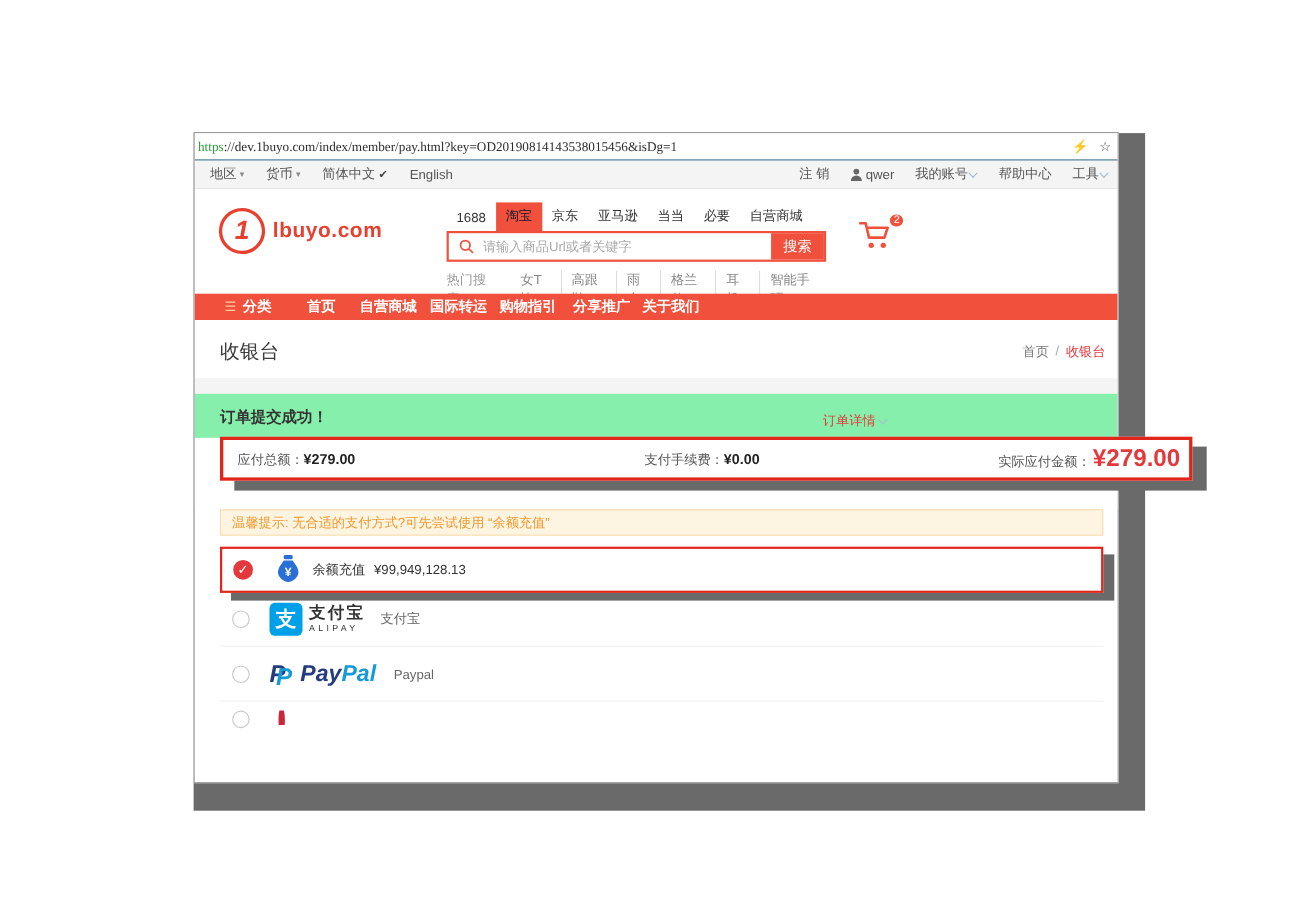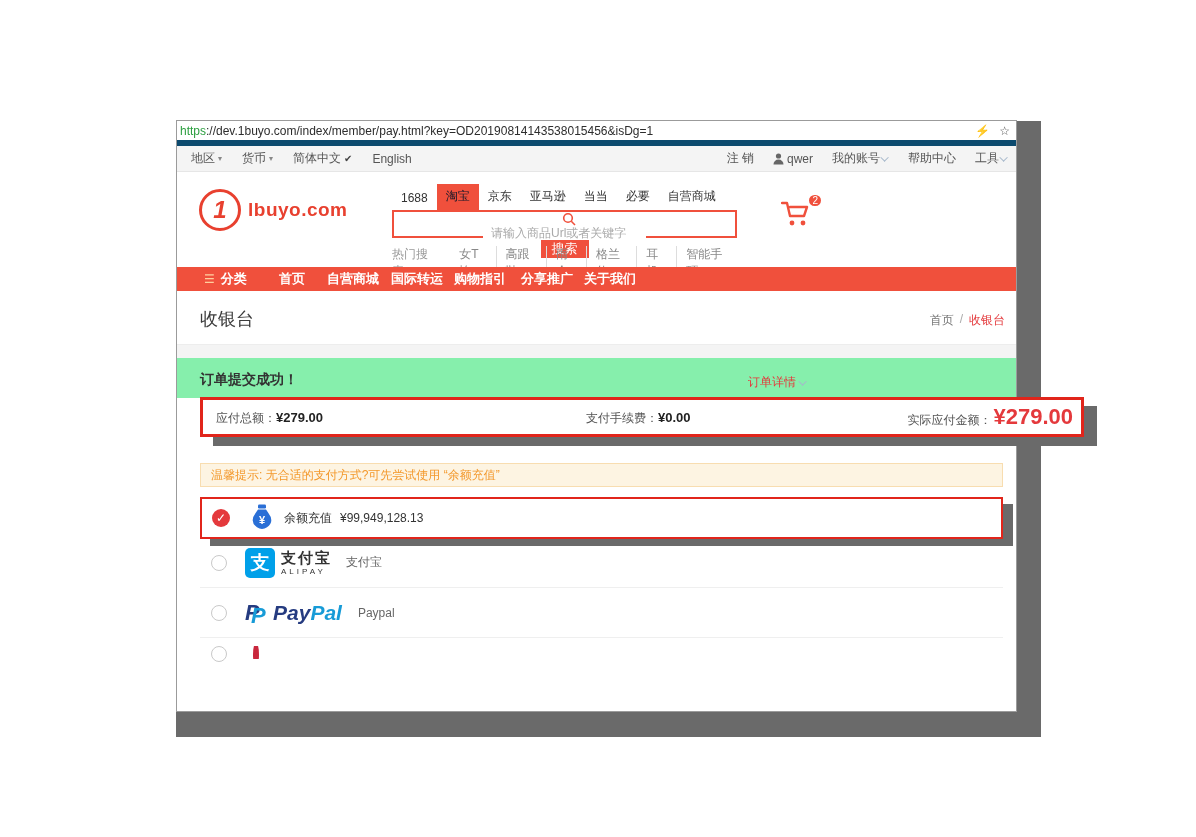--- a/index.html
+++ b/index.html
@@ -6,44 +6,44 @@
   html,body { width:1196px; height:837px; background:#fff; font-family:"Liberation Sans", sans-serif; position:relative; overflow:hidden; }
 
   
   .window{
     position:absolute; left:176px; top:120px; width:841px; height:592px;
     background:#fff; border:1px solid #9b9b9b; overflow:hidden;
     box-shadow:12px 13px 0 12px #6a6a6a;
   }
 
   
-  .urlbar{ height:25px; border-bottom:6px solid #0c4a6e; display:flex; align-items:center; padding:0 6px 0 3px; font-size:12px; color:#2d2d2d; }
+  .urlbar{ height:25px; border-bottom:1px solid #0c4a6e; display:flex; align-items:center; padding:0 6px 0 3px; font-size:12px; color:#2d2d2d;font-family:Liberation Serif, serif; }
   .https{ color:#2b9e3f; }
   .url-icons{ margin-left:auto; display:flex; gap:9px; align-items:center; color:#555; font-size:12px; }
 
   
   .utilbar{ height:26px; background:#f4f4f4; border-bottom:1px solid #e6e6e6; display:flex; align-items:center; padding:0 8px 0 14px; font-size:12px; color:#555; }
   .ub-left{ display:flex; gap:20px; align-items:center;text-align:right; }
   .ub-right{ margin-left:auto; display:flex; gap:19px; align-items:center; }
   .ub-item{ display:flex; align-items:center; gap:3px; cursor:default; }
   .caret{ font-size:8px; color:#888; }
   .checkmark{ font-size:10px; color:#444; }
   .person-svg{ display:block; }
 
   
   .header{ position:relative; height:95px; background:#fff; }
   .logo{ position:absolute; left:22px; top:17px; display:flex; align-items:center; gap:7px; }
   .logo-circle{ width:42px; height:42px; border:3px solid #e8402f; border-radius:50%; display:flex; align-items:center; justify-content:center; color:#e8402f; font-weight:bold; font-style:italic; font-size:24px; }
   .logo-text{ color:#e8402f; font-size:19px; font-weight:bold; letter-spacing:0.5px; }
 
-  .search-wrap{ position:absolute; left:215px; top:12px; width:345px; }
+  .search-wrap{ position:absolute; left:229px; top:12px; width:345px; }
   .tabs{ display:flex; align-items:flex-end; font-size:12px; color:#333; }
   .tab{ padding:4px 9px 5px; cursor:pointer; white-space:nowrap; }
   .tab.active{ background:#f0503c; color:#0f172a; }
-  .sbox{ display:flex; height:28px; border:2px solid #f0503c; background:#fff; width:345px; align-items:center;flex-direction:column; }
+  .sbox{ display:flex; height:28px; border:2px solid #f0503c; background:#fff; width:345px; align-items:center; }
   .mag{ margin-left:9px; flex:0 0 auto; }
   .sbox input{ border:0; outline:none; flex:1; font-size:12px; padding-left:8px; color:#333; font-family:"Liberation Sans",sans-serif; }
   .sbox input::placeholder{ color:#a9a9a9; }
   .sbtn{ width:48px; height:24px; background:#f0503c; color:#fff; border:0; font-size:13px; cursor:pointer; font-family:"Liberation Sans",sans-serif; }
   .hot{ margin-top:8px; font-size:12px; color:#999; display:flex; align-items:center; }
   .hot-label{ margin-right:6px; }
   .kw{ padding:0 9px; color:#888; cursor:pointer; }
   .kw + .kw{ border-left:1px solid #ddd; }
 
   .cart{ position:absolute; left:604px; top:28px; width:36px; height:32px; cursor:pointer; }

